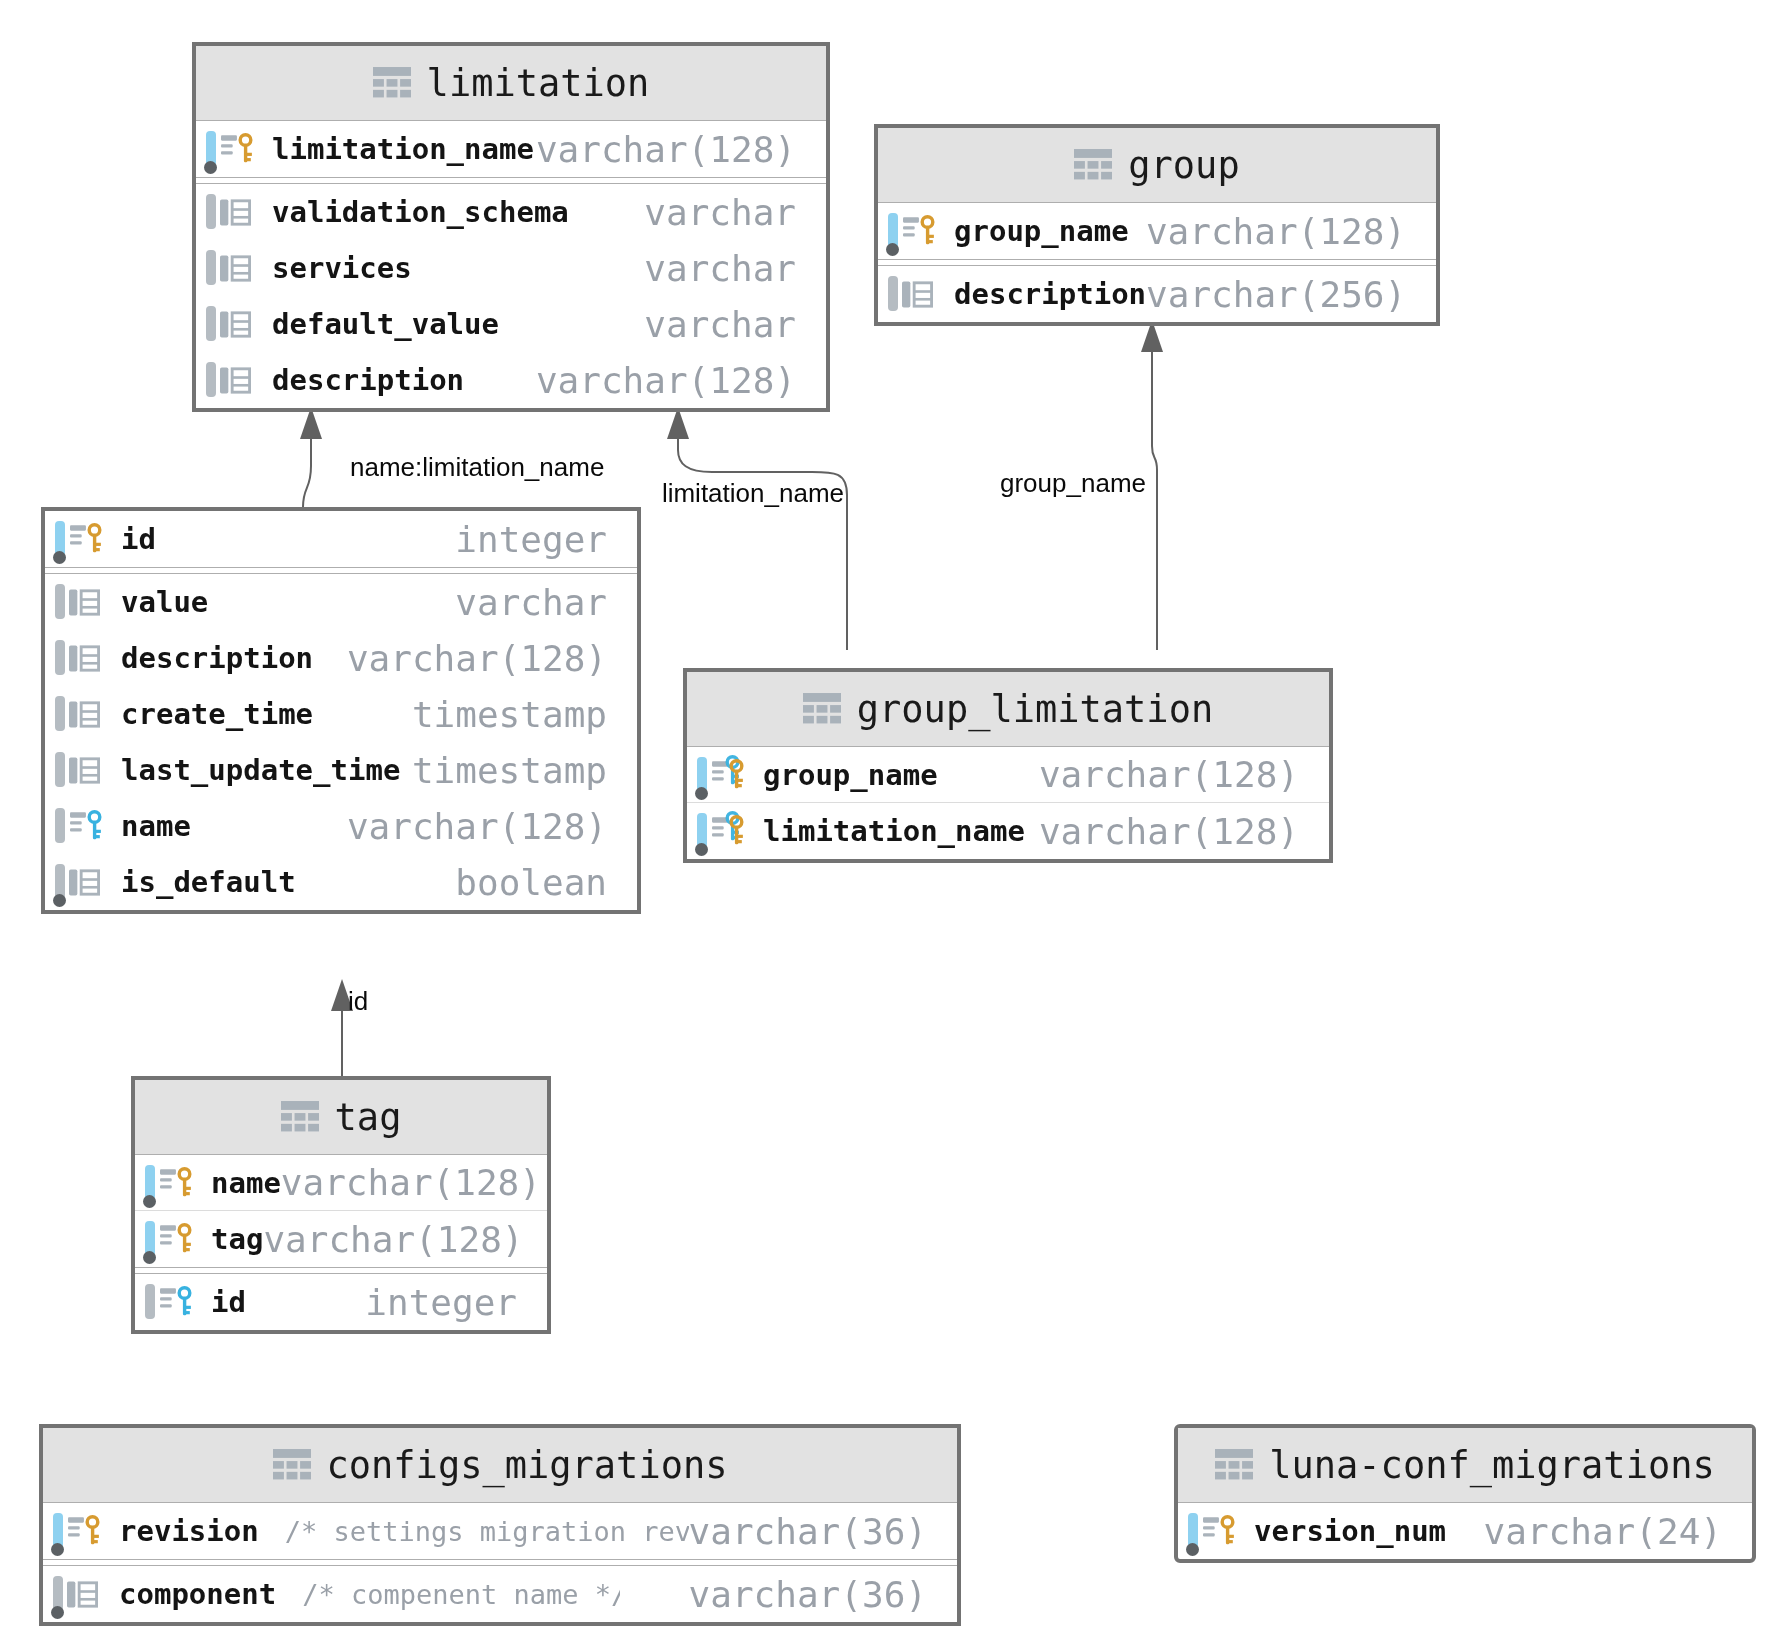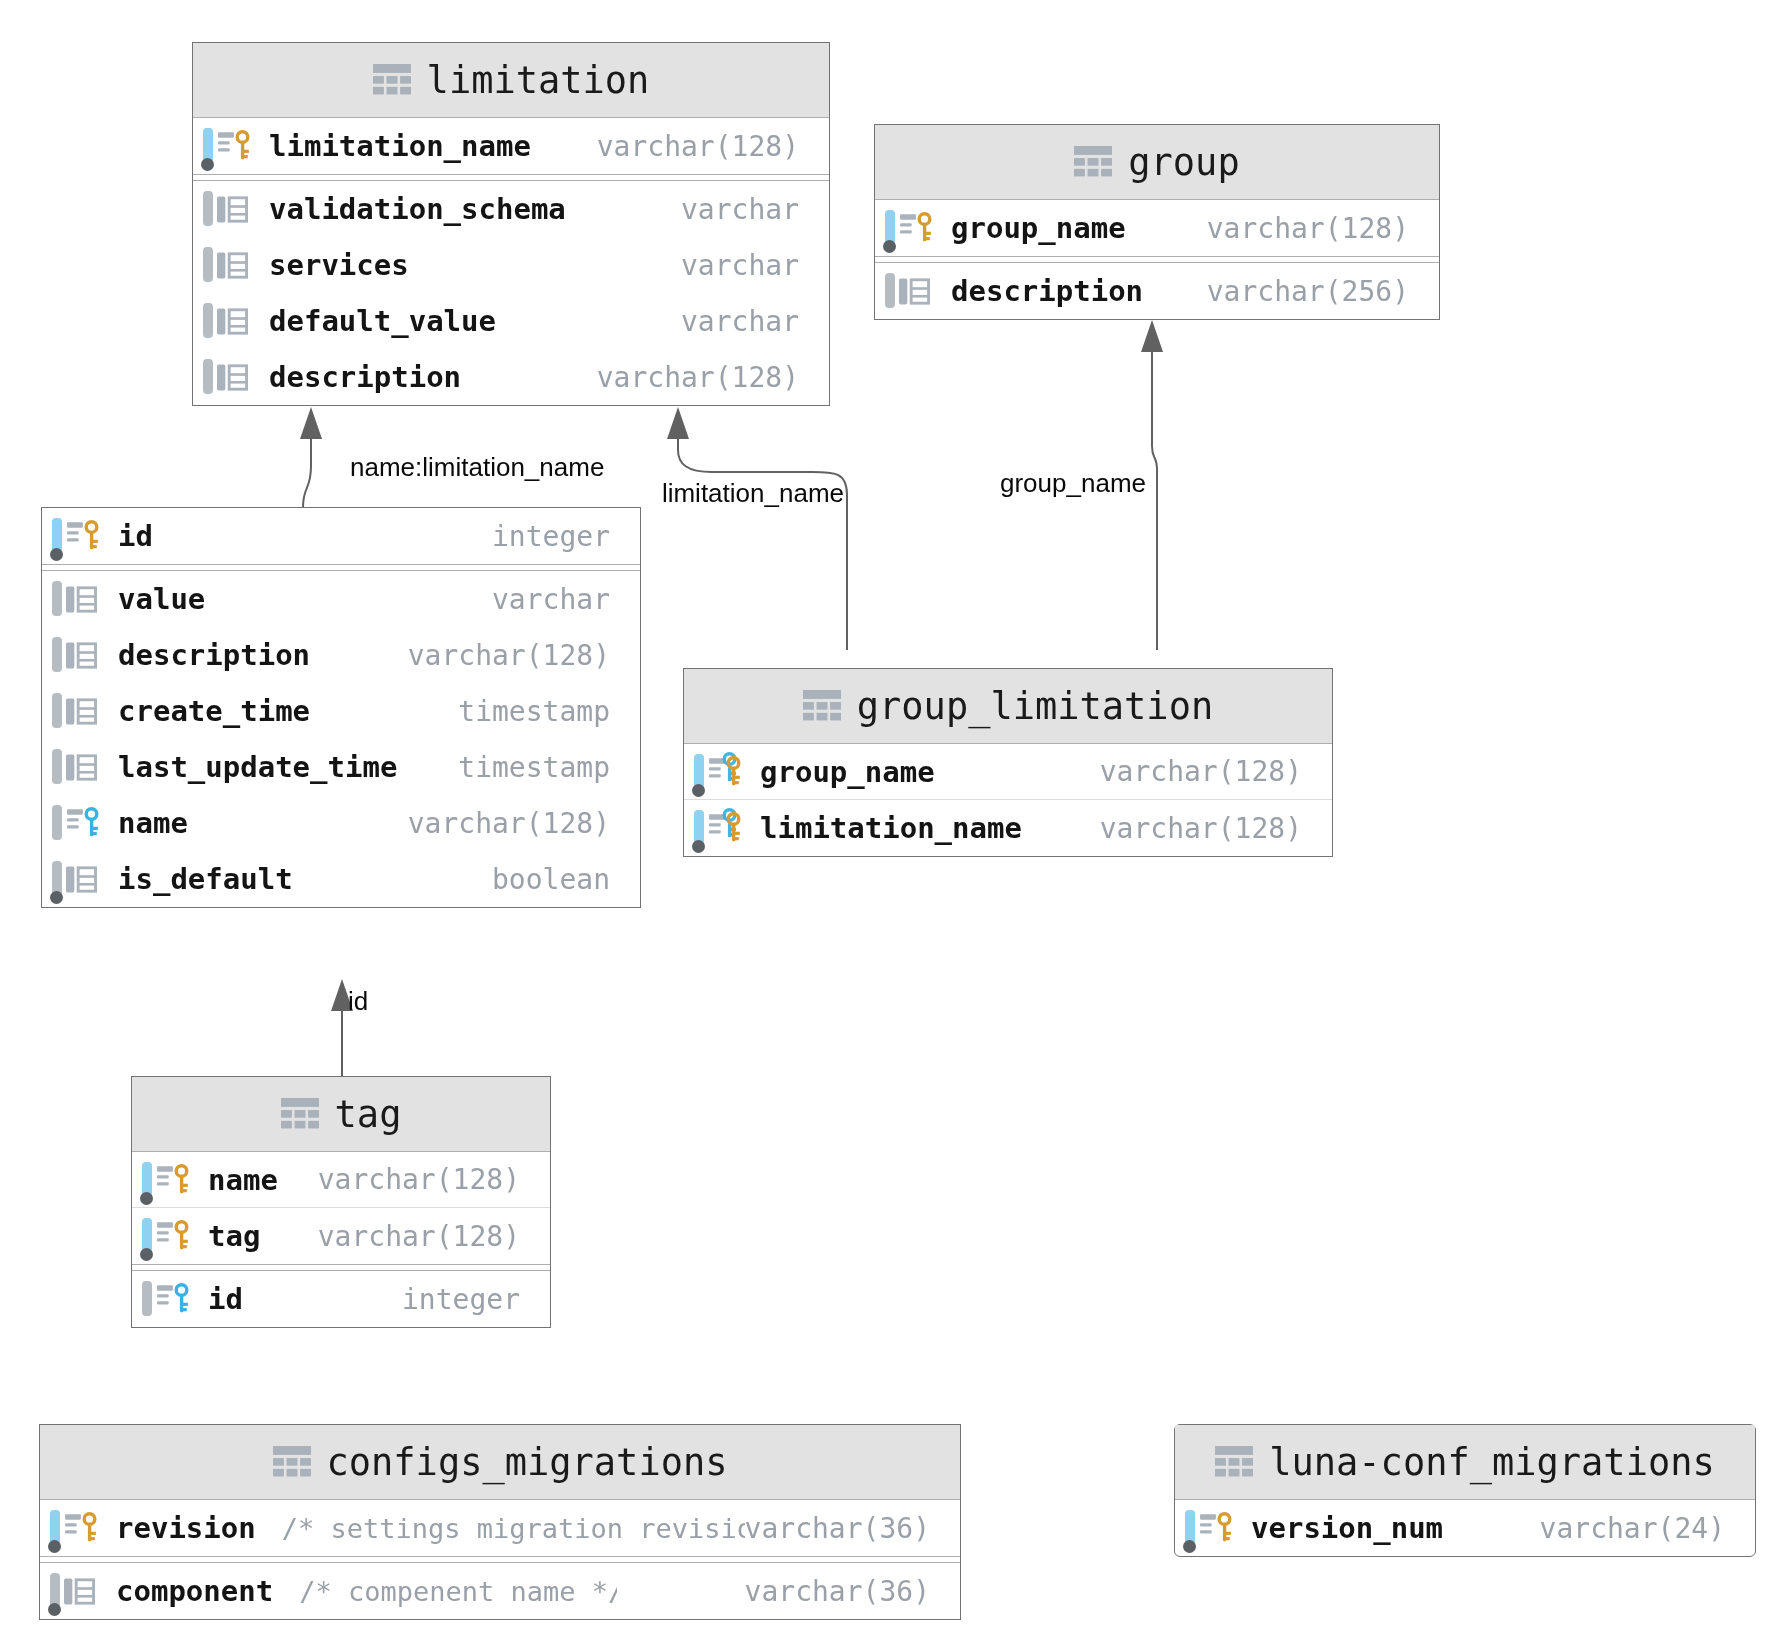--- a/index.html
+++ b/index.html
@@ -1,27 +1,27 @@
 <!DOCTYPE html>
 <html><head>
 <meta charset="utf-8">
 <style>
   html,body{margin:0;padding:0;}
   body{width:1786px;height:1650px;position:relative;background:#ffffff;overflow:hidden;
        font-family:"DejaVu Sans Mono",monospace;}
-  .tbl{position:absolute;background:#ffffff;border:1px solid #737373;box-sizing:border-box;text-align:center;}
+  .tbl{position:absolute;background:#ffffff;border:4px solid #737373;box-sizing:border-box;text-align:center;}
   .hd{height:74px;background:#e2e2e2;border-bottom:1px solid #aeaeae;display:flex;
       align-items:center;justify-content:center;gap:16px;font-size:37px;color:#1a1a1a;}
   .hd .ttl{white-space:nowrap;font-weight:500;}
   .ticon{width:38px;height:33px;color:#a9b2ba;flex:0 0 38px;}
   .row{height:56px;display:flex;align-items:center;padding:0 30px 0 8px;box-sizing:border-box;}
   .row.ls{border-bottom:1px solid #dcdcdc;}
   .pksep{height:5px;border-top:1px solid #aeaeae;border-bottom:1px solid #aeaeae;background:#fff;}
   .cn{font-weight:bold;font-size:29px;color:#141414;margin-left:8px;white-space:nowrap;}
-  .ct{margin-left:auto;font-size:28px;color:#9aa0a8;white-space:nowrap;}
+  .ct{margin-left:auto;font-size:36px;color:#9aa0a8;white-space:nowrap;}
   .cm{font-size:27px;color:#9aa0a8;margin-left:26px;white-space:nowrap;overflow:hidden;flex:0 1 auto;}
   .cm.clip1{max-width:520px;}
   .cm.clip2{max-width:318px;}
   .ci{position:relative;width:60px;height:52px;flex:0 0 60px;}
   .bar{position:absolute;left:2px;top:8px;width:10px;height:35px;border-radius:4px;background:#b5bcc2;}
   .bar.blue{background:#8ed1f0;}
   .dot{position:absolute;left:0;bottom:1px;width:13px;height:13px;border-radius:50%;background:#5b6064;}
   .lines{position:absolute;left:17px;top:12px;width:17px;height:24px;color:#aab3bb;}
   .key{position:absolute;left:33px;top:9px;width:17px;height:33px;}
   .key.gold{color:#d79b30;}

